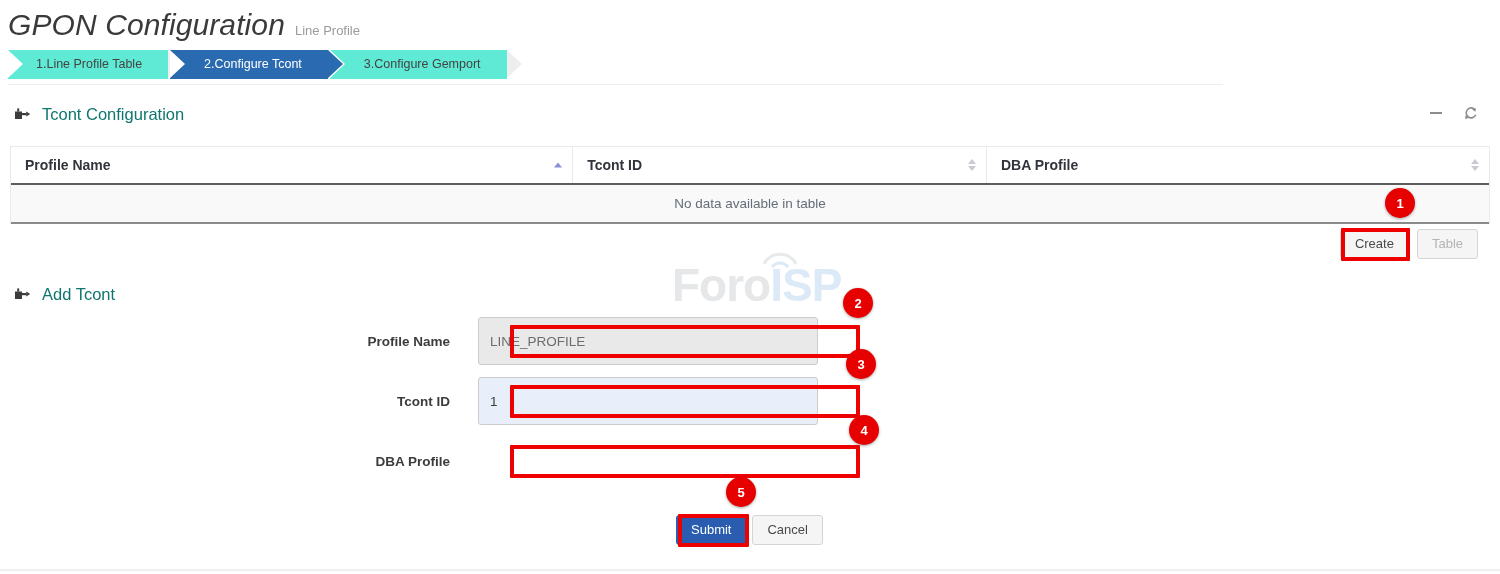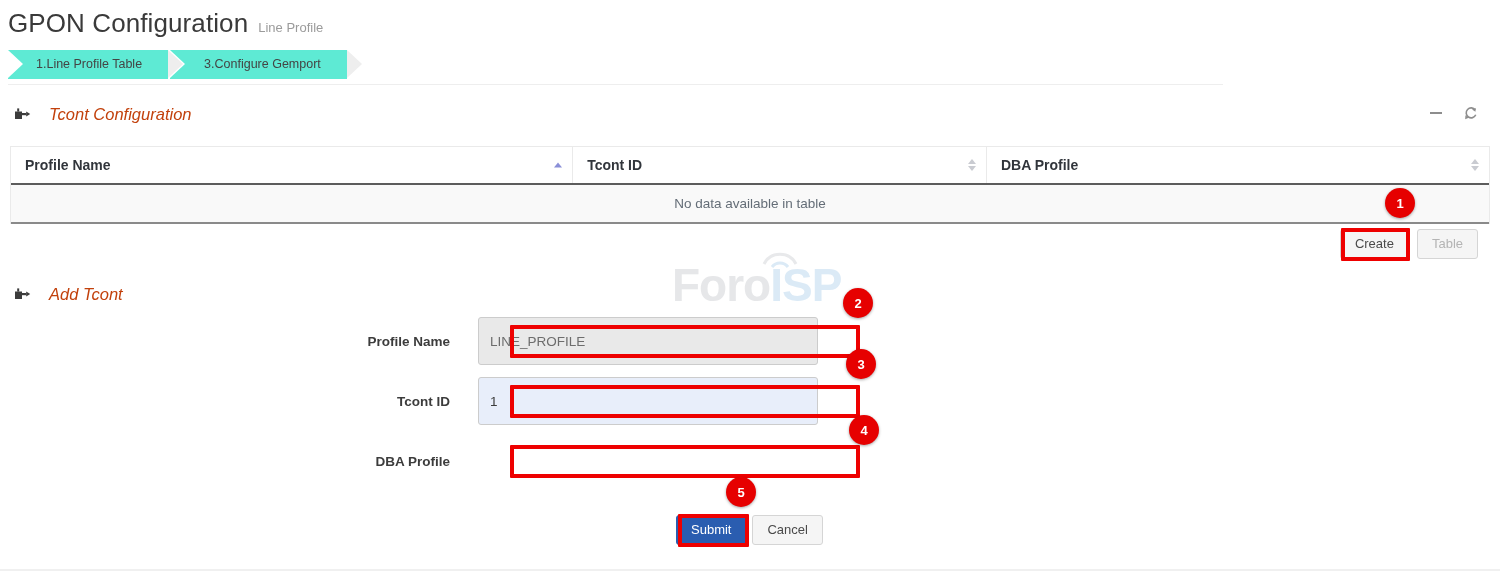--- a/index.html
+++ b/index.html
@@ -20,24 +20,25 @@
   
   .page-head {
     position: absolute;
     left: 8px;
     top: 8px;
     display: flex;
     align-items: baseline;
     gap: 10px;
   }
   .page-title {
-    font-size: 26px;
+    font-size: 30px;
     font-weight: 400;
     color: #3a3a3a;
     letter-spacing: 0.1px;
+    font-style: italic;
   }
   .page-subtitle {
     font-size: 13px;
     color: #9b9b9b;
     font-weight: 400;
   }
 
   
   .steps {
     position: absolute;
@@ -89,25 +90,24 @@
     width: 1215px;
     height: 1px;
     background: #eeeeee;
   }
 
   
   .panel-head {
     position: absolute;
     display: flex;
     align-items: center;
-    gap: 18px;
-    color: #c2410c;
+    gap: 11px;
+    color: #0f766e;
     font-size: 16.5px;
     font-weight: 400;
-    font-style: italic;
   }
   #tcont-config-head { left: 14px; top: 105px; }
   #add-tcont-head    { left: 14px; top: 285px; }
 
   .plug-icon {
     width: 17px;
     height: 16px;
     display: inline-block;
     position: relative;
     flex: 0 0 auto;
@@ -345,20 +345,21 @@
 </head>
 <body>
 
 <div class="page-head">
   <div class="page-title">GPON Configuration</div>
   <div class="page-subtitle">Line Profile</div>
 </div>
 
 <div class="steps">
   <div class="step">1.Line Profile Table</div>
+  <div class="step active">2.Configure Tcont</div>
   <div class="step">3.Configure Gemport</div>
 </div>
 <div class="steps-tail"></div>
 
 <div class="panel-head" id="tcont-config-head">
   <span class="plug-icon">
     <svg viewBox="0 0 17 16" width="17" height="16" aria-hidden="true">
       <rect x="1" y="4.5" width="7" height="7.5" fill="#3c3c3c"></rect>
       <rect x="3.2" y="1.4" width="2" height="3.2" fill="#3c3c3c"></rect>
       <rect x="8" y="6" width="4.2" height="2.2" fill="#3c3c3c"></rect>

